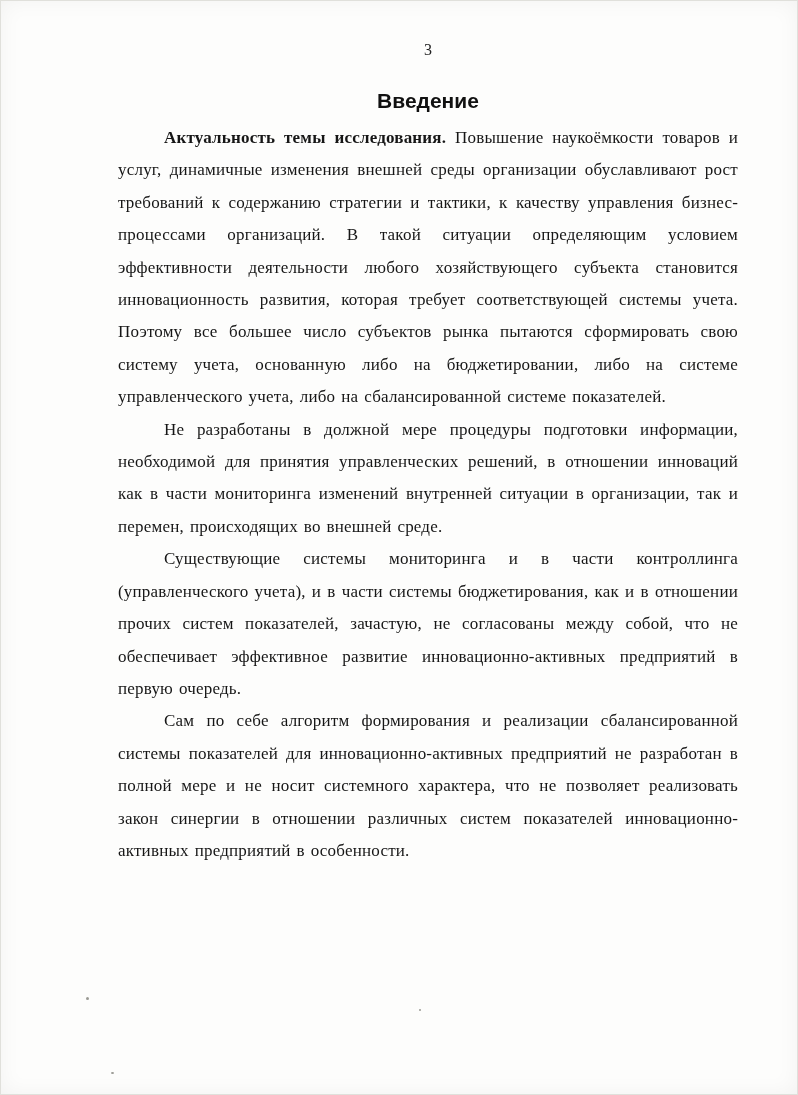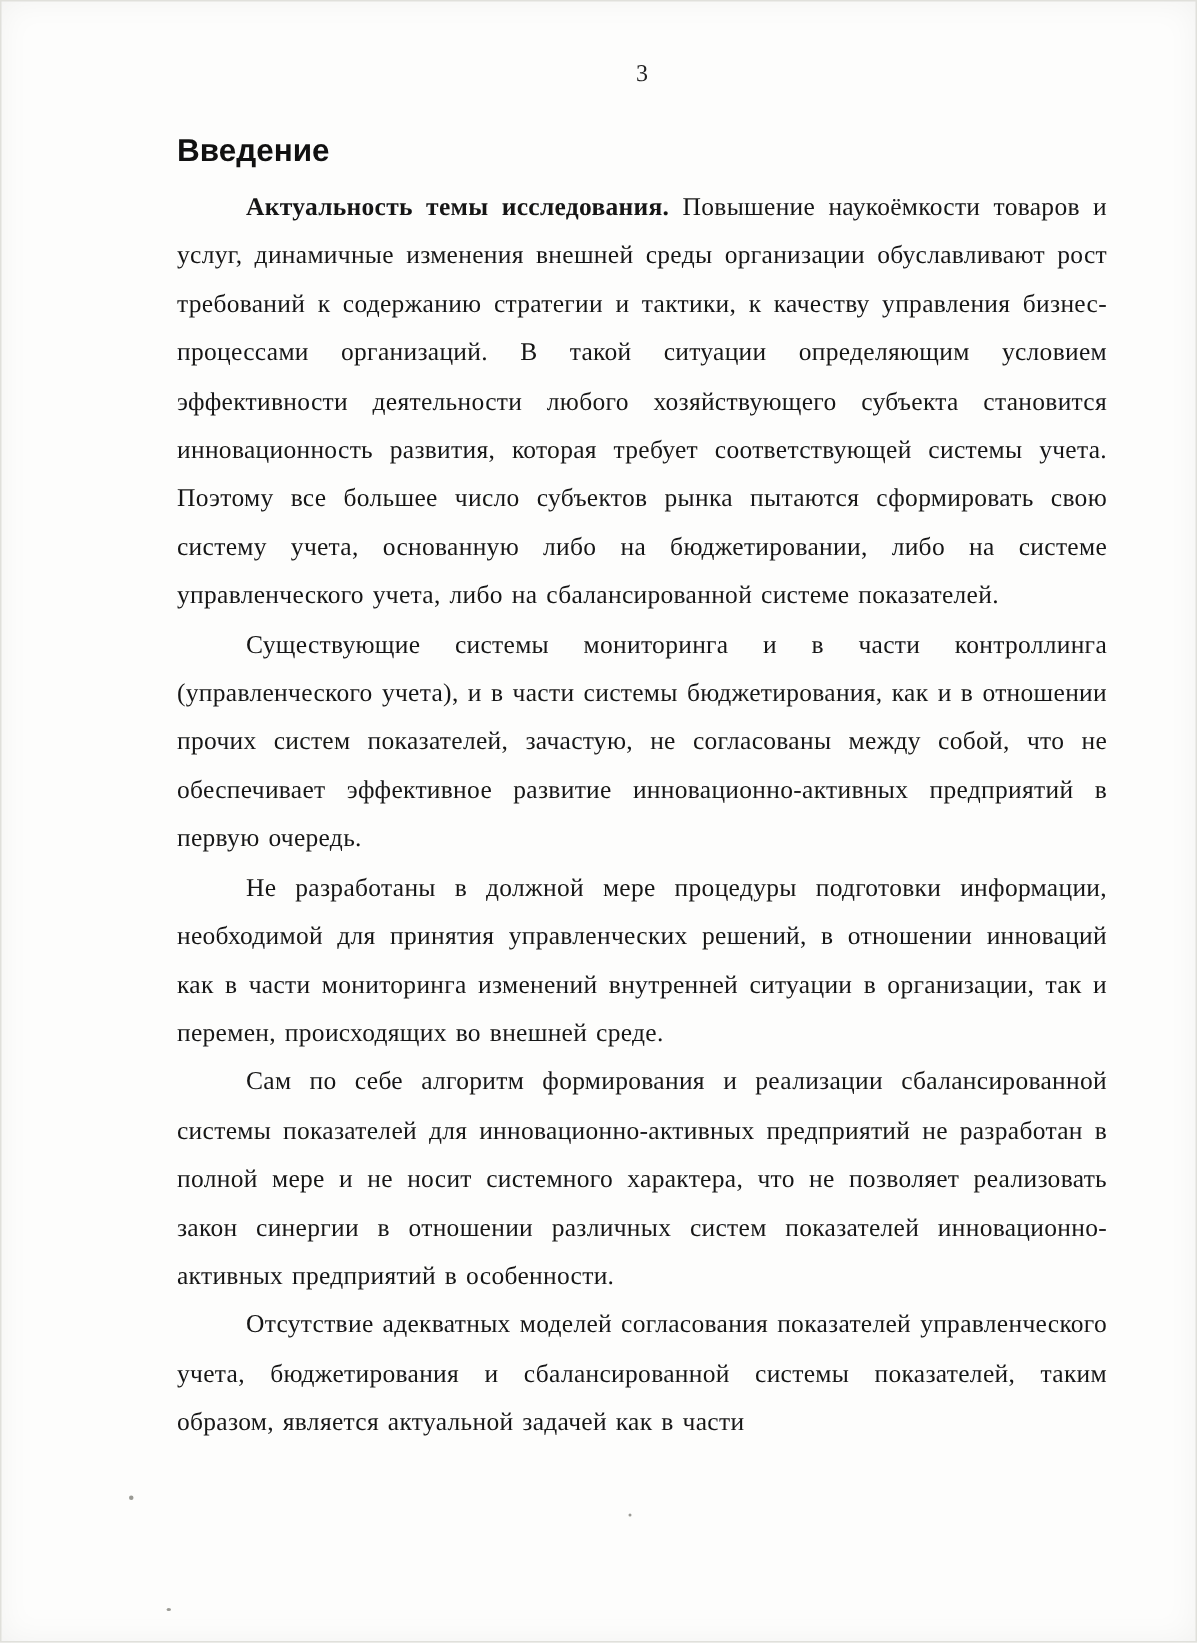--- a/index.html
+++ b/index.html
@@ -30,20 +30,21 @@
     margin: 0 0 28px 0;
     color: #222;
   }
   .heading {
     font-family: "Liberation Sans", sans-serif;
     font-weight: bold;
     font-size: 21px;
     line-height: 26px;
     margin: 0 0 8px 0;
     color: #111;
+    text-align: center;
   }
   .body-text p {
     margin: 0;
     text-align: justify;
     text-indent: 46px;
     font-size: 17px;
     line-height: 32.4px;
     letter-spacing: 0.2px;
     word-spacing: 1.5px;
     color: #161616;
@@ -70,34 +71,31 @@
 
     <h1 class="heading">Введение</h1>
 
     <div class="body-text">
 
       <p>
         <span class="lead">Актуальность темы исследования.</span><span> Повышение наукоёмкости товаров и услуг, динамичные изменения внешней среды организации обуславливают рост требований к содержанию стратегии и тактики, к качеству управления бизнес-процессами организаций. В такой ситуации определяющим условием эффективности деятельности любого хозяйствующего субъекта становится инновационность развития, которая требует соответствующей системы учета. Поэтому все большее число субъектов рынка пытаются сформировать свою систему учета, основанную либо на бюджетировании, либо на системе управленческого учета, либо на сбалансированной системе показателей.</span>
       </p>
 
       <p>
-        <span>Существующие системы мониторинга и в части контроллинга (управленческого учета), и в части системы бюджетирования, как и в отношении прочих систем показателей, зачастую, не согласованы между собой, что не обеспечивает эффективное развитие инновационно-активных предприятий в первую очередь.</span>
+        <span>Не разработаны в должной мере процедуры подготовки информации, необходимой для принятия управленческих решений, в отношении инноваций как в части мониторинга изменений внутренней ситуации в организации, так и перемен, происходящих во внешней среде.</span>
       </p>
 
       <p>
-        <span>Не разработаны в должной мере процедуры подготовки информации, необходимой для принятия управленческих решений, в отношении инноваций как в части мониторинга изменений внутренней ситуации в организации, так и перемен, происходящих во внешней среде.</span>
+        <span>Существующие системы мониторинга и в части контроллинга (управленческого учета), и в части системы бюджетирования, как и в отношении прочих систем показателей, зачастую, не согласованы между собой, что не обеспечивает эффективное развитие инновационно-активных предприятий в первую очередь.</span>
       </p>
 
       <p>
         <span>Сам по себе алгоритм формирования и реализации сбалансированной системы показателей для инновационно-активных предприятий не разработан в полной мере и не носит системного характера, что не позволяет реализовать закон синергии в отношении различных систем показателей инновационно-активных предприятий в особенности.</span>
       </p>
 
-      <p>
-        <span>Отсутствие адекватных моделей согласования показателей управленческого учета, бюджетирования и сбалансированной системы показателей, таким образом, является актуальной задачей как в части</span>
-      </p>
 
     </div>
   </div>
 
   <div class="speck speck-1"></div>
   <div class="speck speck-2"></div>
   <div class="speck speck-3"></div>
 </div>
 
 </body></html>

